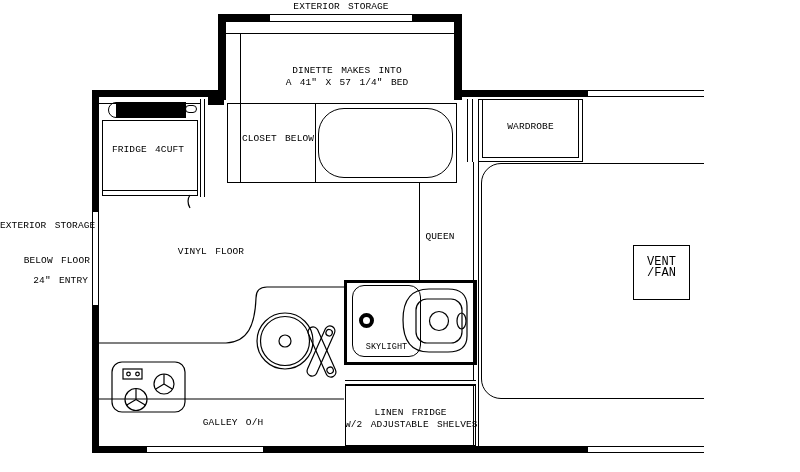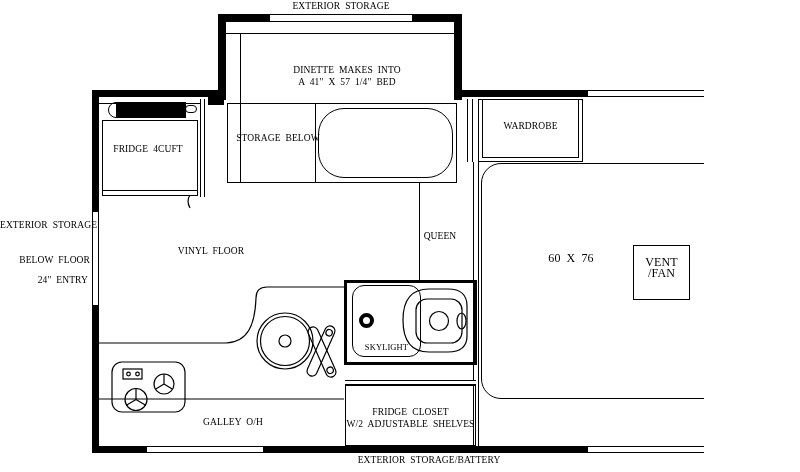--- a/index.html
+++ b/index.html
@@ -1,17 +1,17 @@
 <!DOCTYPE html>
 <html><head>
 <meta charset="utf-8">
 <style>
   html,body{margin:0;padding:0;background:#fff;}
   .stage{position:relative;width:704px;height:472px;background:#fff;
-         font-family:Liberation Serif, serif;overflow:hidden;}
+         font-family:Liberation Mono, monospace;overflow:hidden;}
   .stage *{box-sizing:border-box;}
   .wall{position:absolute;background:#000;}
   .gap-h{position:absolute;background:#fff;border-top:1.3px solid #000;border-bottom:1.3px solid #000;}
   .gap-v{position:absolute;background:#fff;border-left:1.3px solid #000;border-right:1.3px solid #000;}
   .vwall{position:absolute;background:#fff;border-left:1.1px solid #000;border-right:1.1px solid #000;}
   .box{position:absolute;border:1.3px solid #000;background:transparent;}
   .bold{border-width:3px;}
   .ln{position:absolute;background:#000;}
   .lbl{position:absolute;font-size:9.5px;letter-spacing:.1px;word-spacing:2.5px;
        color:#000;white-space:nowrap;text-align:center;line-height:11px;}
@@ -114,32 +114,30 @@
   <div class="wall" style="left:263px;top:446px;width:325px;height:7px;"></div>
   <div class="gap-h" style="left:588px;top:446px;width:118px;height:7px;"></div>
   <div class="wall" style="left:706px;top:446px;width:90px;height:7px;"></div>
   <div class="wall" style="left:92px;top:90px;width:7px;height:122px;"></div>
   <div class="gap-v" style="left:92px;top:212px;width:7px;height:93px;"></div>
   <div class="wall" style="left:92px;top:305px;width:7px;height:148px;"></div>
 
   <div class="lbl" style="left:261px;top:1px;width:160px;">EXTERIOR STORAGE</div>
   <div class="lbl" style="left:247px;top:65px;width:200px;">DINETTE MAKES INTO</div>
   <div class="lbl" style="left:247px;top:77px;width:200px;">A 41" X 57 1/4" BED</div>
-  <div class="lbl" style="left:228px;top:133px;width:100px;">STORAGE BELOW</div>
+  <div class="lbl" style="left:228px;top:133px;width:100px;">CLOSET BELOW</div>
   <div class="lbl" style="left:479px;top:121px;width:103px;">WARDROBE</div>
   <div class="lbl" style="left:712px;top:112px;width:60px;">N/S</div>
   <div class="lbl" style="left:100px;top:144px;width:96px;">FRIDGE 4CUFT</div>
   <div class="lbl right" style="left:0px;top:220px;width:90px;">EXTERIOR STORAGE</div>
   <div class="lbl right" style="left:0px;top:231px;width:90px;margin-top:24px;">BELOW FLOOR</div>
   <div class="lbl right" style="left:0px;top:275px;width:88px;">24" ENTRY</div>
   <div class="lbl" style="left:161px;top:246px;width:100px;">VINYL FLOOR</div>
   <div class="lbl" style="left:410px;top:231px;width:60px;">QUEEN</div>
-  <div class="lbl lg" style="left:491px;top:251px;width:160px;">60 X 76</div>
   <div class="lbl lg" style="left:633px;top:255px;width:57px;">VENT</div>
   <div class="lbl lg" style="left:633px;top:266px;width:57px;">/FAN</div>
   <div class="lbl sm" style="left:349px;top:342px;width:75px;">SKYLIGHT</div>
   <div class="lbl" style="left:183px;top:417px;width:100px;">GALLEY O/H</div>
-  <div class="lbl" style="left:345px;top:407px;width:131px;">FRIDGE CLOSET</div>
+  <div class="lbl" style="left:345px;top:407px;width:131px;">LINEN FRIDGE</div>
   <div class="lbl" style="left:345px;top:419px;width:131px;">W/2 ADJUSTABLE SHELVES</div>
   <div class="lbl" style="left:712px;top:423px;width:60px;">N/S</div>
-  <div class="lbl" style="left:329px;top:455px;width:200px;">EXTERIOR STORAGE/BATTERY</div>
 
 </div>
 
 </body></html>

